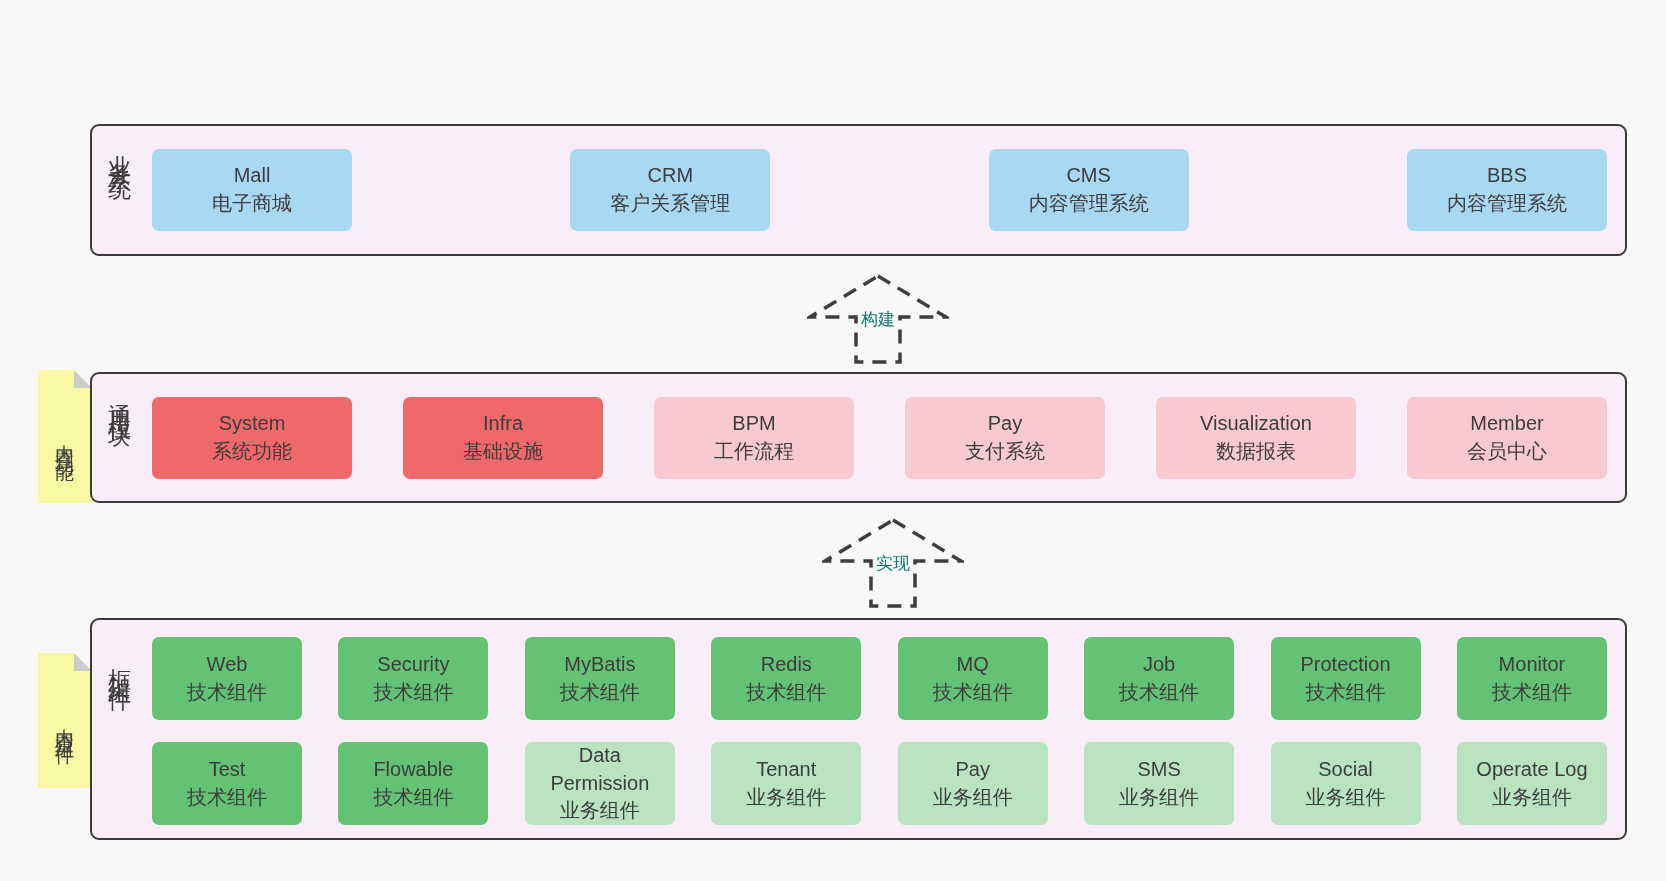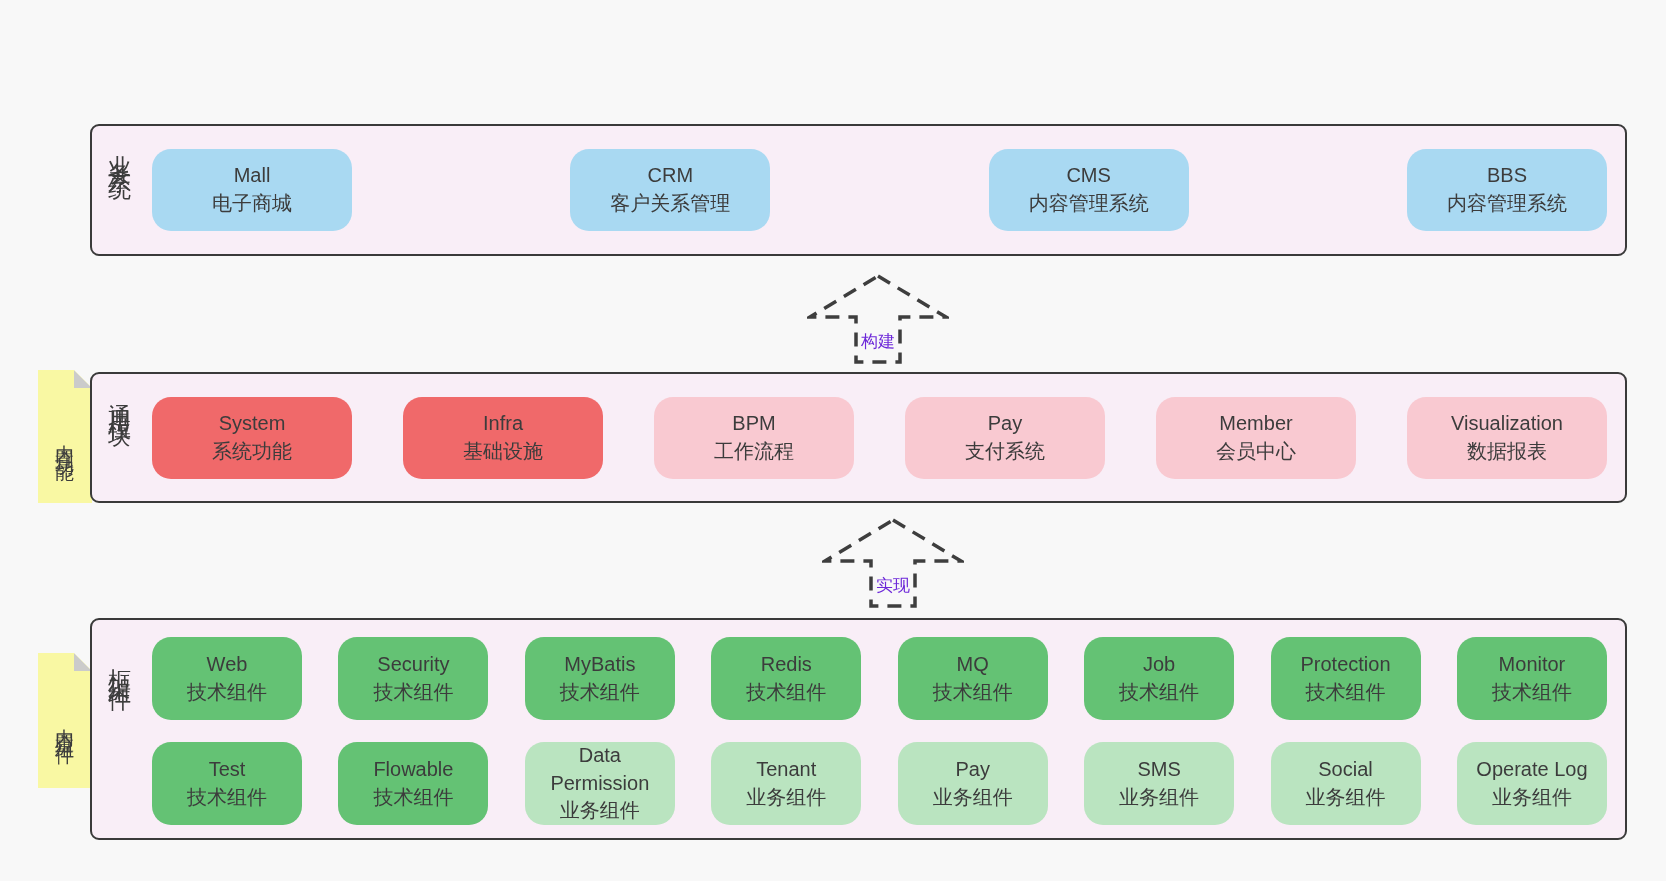--- a/index.html
+++ b/index.html
@@ -21,21 +21,21 @@
   }
   .tier-label.low{top:30px;}
   .row{
     position:absolute;left:60px;right:18px;
     display:flex;justify-content:space-between;align-items:center;
   }
   .row.full{top:0;bottom:0;}
   .row.r8a{top:17px;height:83px;}
   .row.r8b{top:122px;height:83px;}
   .box{
-    border-radius:19px;
+    border-radius:7px;
     display:flex;flex-direction:column;justify-content:center;
     text-align:center;box-sizing:border-box;padding:2px 16px;
   }
   .b6{width:200px;height:82px;}
   .b8{width:150px;height:83px;}
   .box .t,.box .s{font-size:20px;line-height:1.38;}
   .blue{background:#a9d9f2;}
   .red{background:#f0696a;}
   .pink{background:#f9c9d1;}
   .green{background:#64c274;}
@@ -52,23 +52,23 @@
     clip-path:polygon(0 0, 100% 100%, 0 100%);
   }
   .sticky .stxt{
     writing-mode:vertical-rl;text-orientation:upright;
     font-size:19px;letter-spacing:6px;line-height:1;color:#3c3c3c;
     padding-top:8px;
   }
   .arrow{position:absolute;width:142px;height:92px;z-index:3;}
   .arrow svg{display:block;}
   .arrow-label{
-    position:absolute;left:50%;top:57px;transform:translateX(-50%);
+    position:absolute;left:50%;top:35px;transform:translateX(-50%);
     background:#f8f8f8;font-size:17px;padding:0 3px;white-space:nowrap;
-    color:#6d28d9;
+    color:#0f766e;
   }
 </style>
 </head>
 <body>
 
 <div class="tier" style="top:124px;height:132px;">
   <div class="tier-label">业务系统</div>
   <div class="row full">
     <div class="box b6 blue">
       <div class="t">Mall</div>
@@ -114,26 +114,26 @@
     </div>
     <div class="box b6 pink">
       <div class="t">BPM</div>
       <div class="s">工作流程</div>
     </div>
     <div class="box b6 pink">
       <div class="t">Pay</div>
       <div class="s">支付系统</div>
     </div>
     <div class="box b6 pink">
+      <div class="t">Visualization</div>
+      <div class="s">数据报表</div>
+    </div>
+    <div class="box b6 pink">
       <div class="t">Member</div>
       <div class="s">会员中心</div>
-    </div>
-    <div class="box b6 pink">
-      <div class="t">Visualization</div>
-      <div class="s">数据报表</div>
     </div>
   </div>
 </div>
 
 <div class="arrow" style="left:822px;top:517px;">
   <svg width="142" height="92" viewBox="0 0 142 92">
     <polygon points="71,3 139,44 93,44 93,89 49,89 49,44 3,44" fill="none" stroke="#3e3e3e" stroke-width="3.5" stroke-dasharray="14 9"></polygon>
   </svg>
   <span class="arrow-label">实现</span>
 </div>

